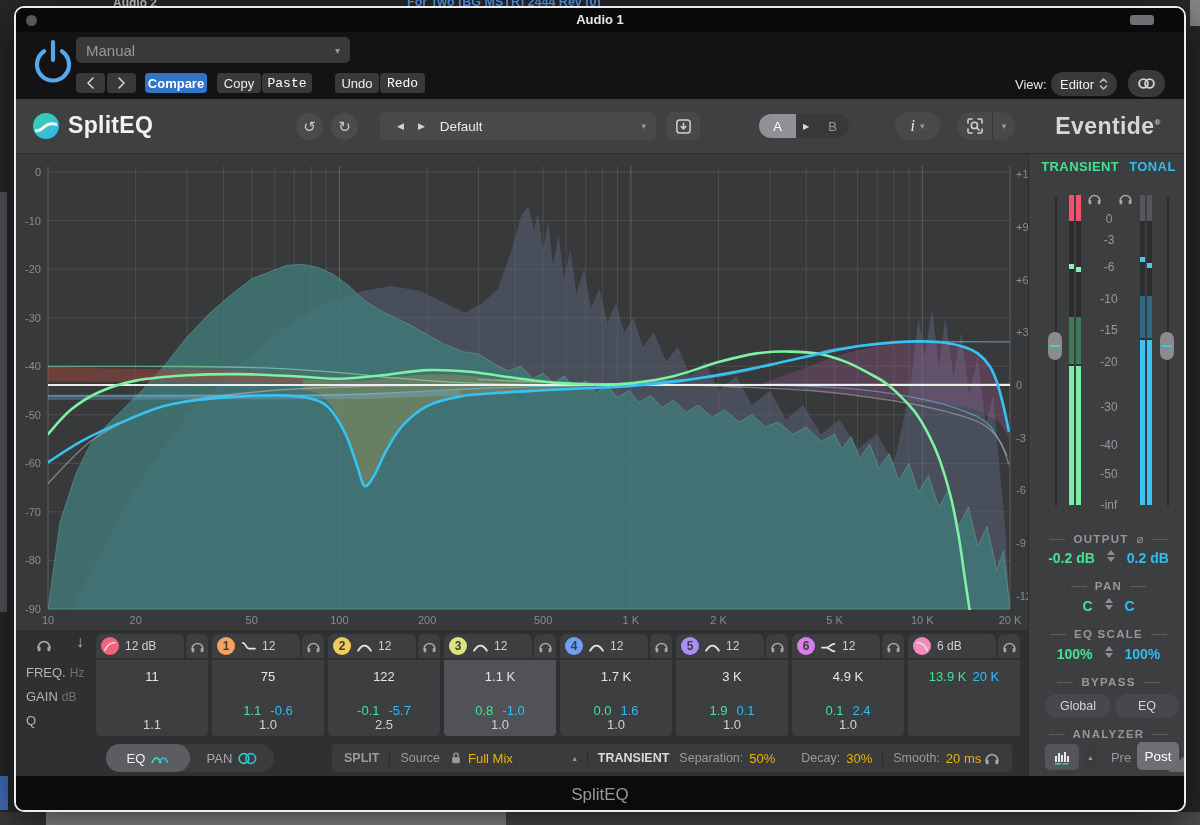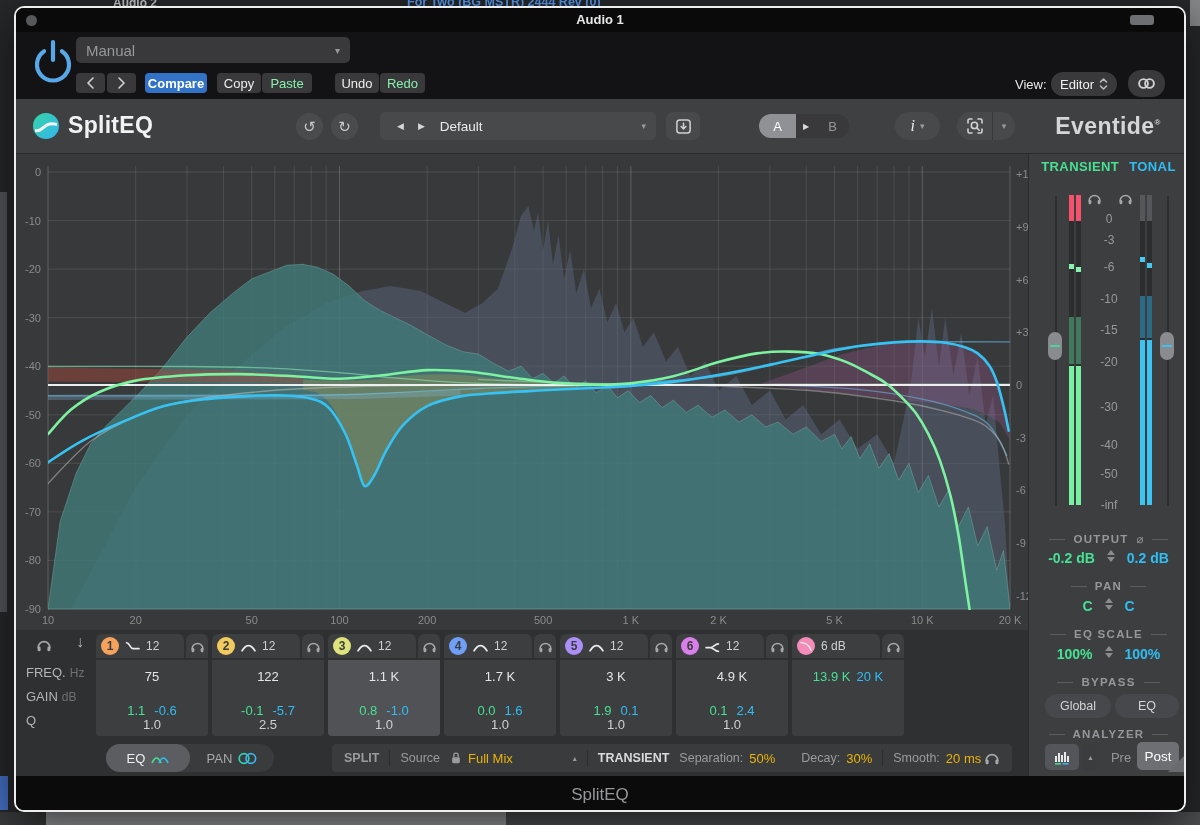--- a/index.html
+++ b/index.html
@@ -25,21 +25,21 @@
   .titlebar{left:0;top:0;width:100%;height:24px;background:#0a0a0b;}
   .titlebar .title{width:100%;text-align:center;line-height:24px;color:#e7e7e8;
                    font-size:13px;font-weight:600;}
   .tl-dot{left:10px;top:7px;width:11px;height:11px;border-radius:50%;background:#57585a;}
   .tr-pill{right:30px;top:7px;width:24px;height:10px;border-radius:3px;background:#6e6f72;}
 
   
   .lheader{left:0;top:24px;width:100%;height:67px;background:#131315;}
   .hbtn{height:20px;background:#39393b;color:#ececed;font-size:13px;border-radius:4px;
         display:flex;align-items:center;justify-content:center;box-sizing:border-box;}
-  .hbtn.dim{color:#86efac;}
+  .hbtn.dim{color:#ffffff;font-family:Liberation Mono, monospace;}
   .hbtn.blue{background:#3273c8;color:#fff;font-weight:600;}
   .mode-select{left:60px;top:5px;width:274px;height:26px;background:#39393b;border-radius:5px;
         color:#97989a;font-size:15px;display:flex;align-items:center;padding:0 10px;box-sizing:border-box;}
   .mode-select .car{margin-left:auto;font-size:10px;color:#97989a;}
   .viewlab{color:#e8e8e9;font-size:13px;}
   .editor-pill{left:1035px;top:40px;width:66px;height:24px;background:#39393b;border-radius:12px;
         color:#f0f0f1;font-size:13px;display:flex;align-items:center;justify-content:center;gap:5px;}
   .link-pill{left:1112px;top:38px;width:37px;height:27px;background:#39393b;border-radius:13px;
         display:flex;align-items:center;justify-content:center;}
 
@@ -362,20 +362,48 @@
 
     <div class="abs band-strip">
       <svg class="abs" style="left:20px;top:8px" width="16" height="14" viewBox="0 0 16 14">
         <use href="#ic-headphone"></use>
       </svg>
       <span class="glob-ic" style="left:60px;top:3px;font-size:16px">↓</span>
 
       <div id="bands">
           <div class="band-group">
     <div class="band-pill">
+      <span class="band-circle" style="background: rgb(241, 100, 125);">
+
+        <svg class="band-circle-glyph fi" viewBox="0 0 14 14">
+                  <use href="#fi-highpass"></use>
+                </svg>
+      </span>
+
+      <span class="band-slope">12 dB</span>
+    </div>
+    <div class="band-phone">
+      <svg class="hp-ic" viewBox="0 0 16 14">
+                <use href="#ic-headphone"></use>
+              </svg>
+    </div>
+    <div class="band-col">
+      <div class="cell freq">
+        <span class="f-w">11</span>
+      </div>
+      <div class="cell gain">
+        <span class="g-t"></span><span class="g-n"></span>
+      </div>
+      <div class="cell q">
+        <span class="q-v">1.1</span>
+      </div>
+    </div>
+  </div>
+          <div class="band-group">
+    <div class="band-pill">
       <span class="band-circle" style="background: rgb(245, 162, 93);">
         <span class="band-num">1</span>
 
       </span>
       <svg class="band-glyph fi" viewBox="0 0 14 14">
                 <use href="#fi-lowshelf"></use>
               </svg>
       <span class="band-slope">12</span>
     </div>
     <div class="band-phone">

